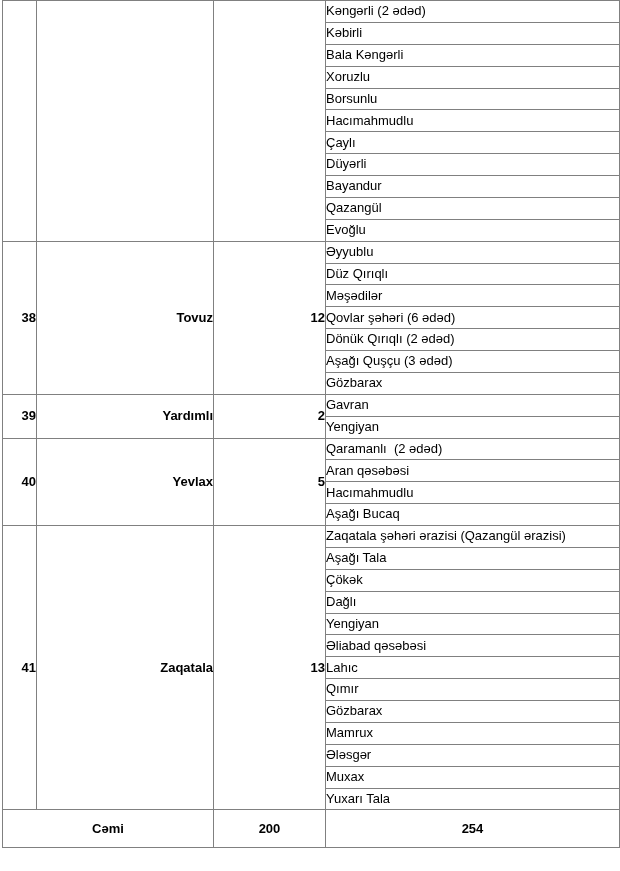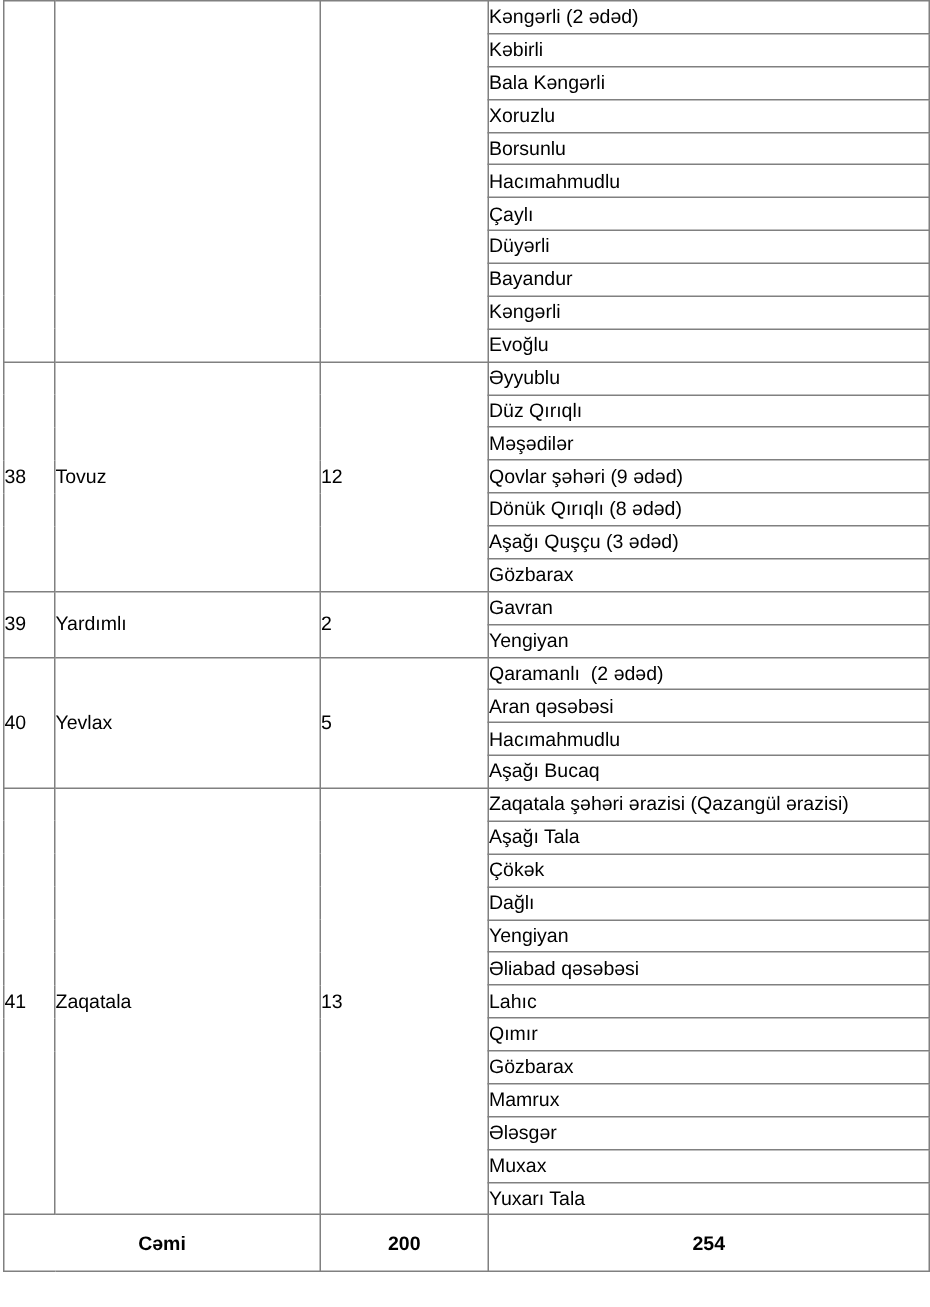--- a/index.html
+++ b/index.html
@@ -31,21 +31,21 @@
     line-height: 1.1;
     padding: 0;
     vertical-align: middle;
     overflow: hidden;
   }
   col.c-num  { width: 34px; }
   col.c-name { width: 177px; }
   col.c-cnt  { width: 112px; }
   col.c-vil  { width: 294px; }
   tr.vrow { height: 21.89px; }
-  td.center { text-align: left; }
+  td.center { text-align: right; font-weight: bold; }
   td.village {
     text-align: left;
     padding-left: 7px;
     padding-right: 4px;
     white-space: pre-wrap;
   }
   tr.footer-row { height: 38px; }
   tr.footer-row td {
     font-weight: bold;
     text-align: center;
@@ -89,43 +89,43 @@
       <tr class="vrow">
           <td class="village">Çaylı</td>
         </tr>
       <tr class="vrow">
           <td class="village">Düyərli</td>
         </tr>
       <tr class="vrow">
           <td class="village">Bayandur</td>
         </tr>
       <tr class="vrow">
-          <td class="village">Kəngərli</td>
+          <td class="village">Qazangül</td>
         </tr>
       <tr class="vrow">
           <td class="village">Evoğlu</td>
         </tr>
 
       <tr class="vrow">
         <td class="center" rowspan="7">38</td>
         <td class="center" rowspan="7">Tovuz</td>
         <td class="center" rowspan="7">12</td>
         <td class="village">Əyyublu</td>
       </tr>
       <tr class="vrow">
           <td class="village">Düz Qırıqlı</td>
         </tr>
       <tr class="vrow">
           <td class="village">Məşədilər</td>
         </tr>
       <tr class="vrow">
-          <td class="village">Qovlar şəhəri (9 ədəd)</td>
-        </tr>
-      <tr class="vrow">
-          <td class="village">Dönük Qırıqlı (8 ədəd)</td>
+          <td class="village">Qovlar şəhəri (6 ədəd)</td>
+        </tr>
+      <tr class="vrow">
+          <td class="village">Dönük Qırıqlı (2 ədəd)</td>
         </tr>
       <tr class="vrow">
           <td class="village">Aşağı Quşçu (3 ədəd)</td>
         </tr>
       <tr class="vrow">
           <td class="village">Gözbarax</td>
         </tr>
 
       <tr class="vrow">
         <td class="center" rowspan="2">39</td>

